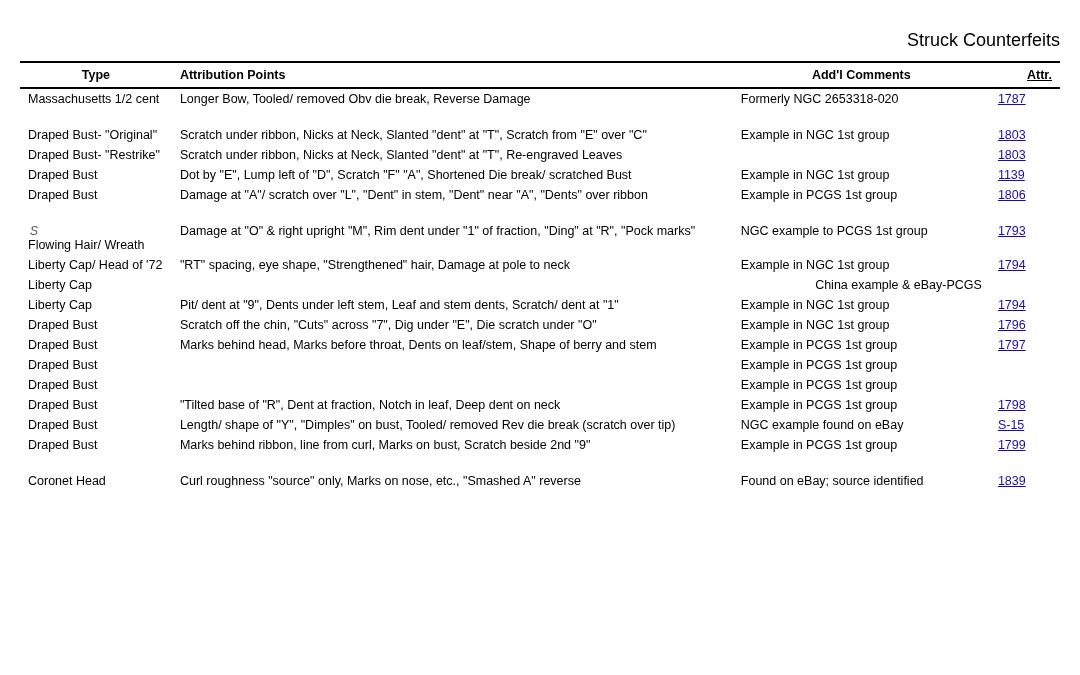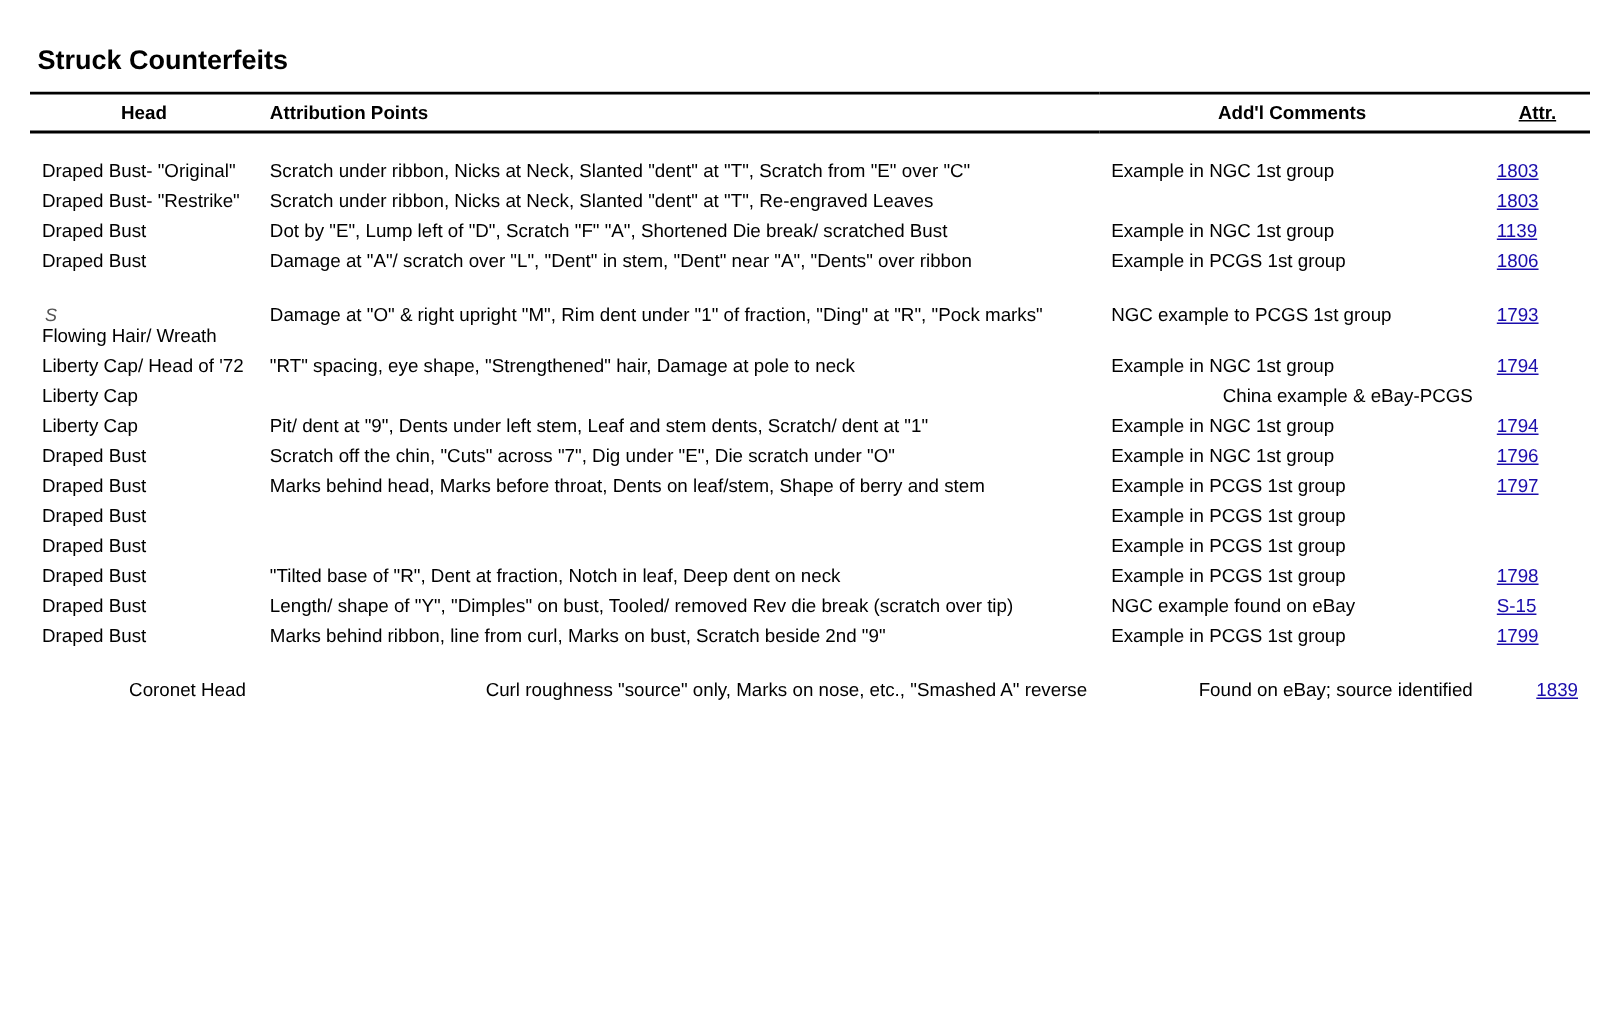--- a/index.html
+++ b/index.html
@@ -10,23 +10,24 @@
       color: #000;
       padding: 20px 0 0 0;
     }
     .page-container {
       padding: 10px 20px 30px 20px;
       max-width: 1080px;
       overflow-x: hidden;
     }
     h2 {
       font-size: 18px;
-      font-weight: bold;
+      font-weight: normal;
       margin-bottom: 10px;
       margin-left: 5px;
+      text-align: right;
     }
     .table-wrapper {
       overflow-x: auto;
     }
     table {
       width: 100%;
       border-collapse: collapse;
       font-size: 12.5px;
     }
     thead tr th {
@@ -44,21 +45,21 @@
     }
     thead tr th:nth-child(2) {
       text-align: left;
       width: 480px;
     }
     thead tr th:nth-child(3) {
       text-align: center;
       width: 220px;
     }
     thead tr th:nth-child(4) {
-      text-align: center;
+      text-align: right;
       width: 60px;
       text-decoration: underline;
     }
     tbody tr td {
       padding: 3px 8px;
       vertical-align: top;
       border: none;
     }
     .link-cell {
       color: #1a0dab;
@@ -76,27 +77,33 @@
 </head>
 <body>
 
 <div class="page-container">
   <h2>Struck Counterfeits</h2>
 
   <div class="table-wrapper">
     <table>
       <thead>
         <tr>
-          <th>Head</th>
+          <th>Type</th>
           <th>Attribution Points</th>
           <th>Add'l Comments</th>
           <th>Attr.</th>
         </tr>
       </thead>
       <tbody id="table-body">
+      <tr>
+            <td style="padding-top: 3px;"><span>Massachusetts 1/2 cent</span></td>
+            <td style="padding-top: 3px;">Longer Bow, Tooled/ removed Obv die break, Reverse Damage</td>
+            <td style="padding-top: 3px;">Formerly NGC 2653318-020</td>
+            <td class="link-cell" style="padding-top: 3px;">1787</td>
+          </tr>
           <tr style="border-top: 1px solid transparent;">
             <td style="padding-top: 18px;"><span>Draped Bust- "Original"</span></td>
             <td style="padding-top: 18px;">Scratch under ribbon, Nicks at Neck, Slanted "dent" at "T", Scratch from "E" over "C"</td>
             <td style="padding-top: 18px;">Example in NGC 1st group</td>
             <td class="link-cell" style="padding-top: 18px;">1803</td>
           </tr>
           <tr>
             <td style="padding-top: 3px;"><span>Draped Bust- "Restrike"</span></td>
             <td style="padding-top: 3px;">Scratch under ribbon, Nicks at Neck, Slanted "dent" at "T", Re-engraved Leaves</td>
             <td style="padding-top: 3px;"></td>
@@ -173,21 +180,21 @@
             <td style="padding-top: 3px;">Length/ shape of "Y", "Dimples" on bust, Tooled/ removed Rev die break (scratch over tip)</td>
             <td style="padding-top: 3px;">NGC example found on eBay</td>
             <td class="link-cell" style="padding-top: 3px;">S-15</td>
           </tr>
           <tr>
             <td style="padding-top: 3px;"><span>Draped Bust</span></td>
             <td style="padding-top: 3px;">Marks behind ribbon, line from curl, Marks on bust, Scratch beside 2nd "9"</td>
             <td style="padding-top: 3px;">Example in PCGS 1st group</td>
             <td class="link-cell" style="padding-top: 3px;">1799</td>
           </tr>
-          <tr style="border-top: 1px solid transparent; text-align: right;">
+          <tr style="border-top: 1px solid transparent;">
             <td style="padding-top: 18px;"><span>Coronet Head</span></td>
             <td style="padding-top: 18px;">Curl roughness "source" only, Marks on nose, etc., "Smashed A" reverse</td>
             <td style="padding-top: 18px;">Found on eBay; source identified</td>
             <td class="link-cell" style="padding-top: 18px;">1839</td>
           </tr>
         </tbody>
     </table>
   </div>
 </div>
 

